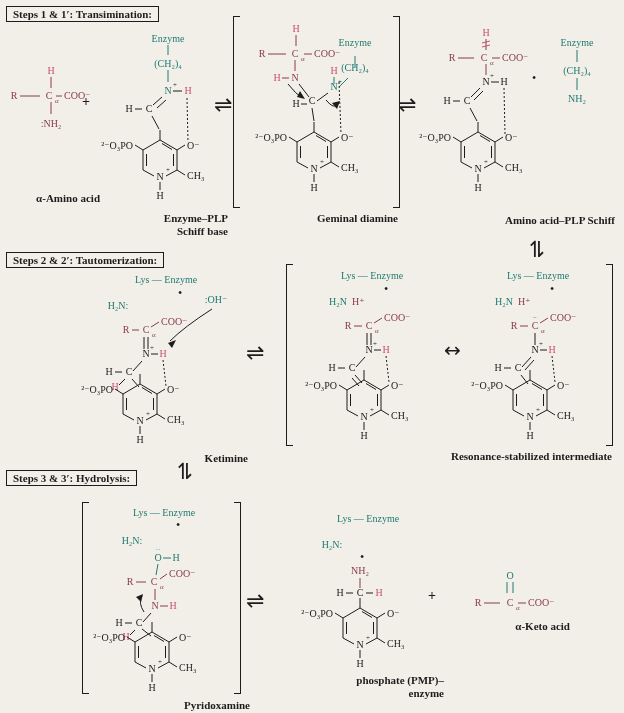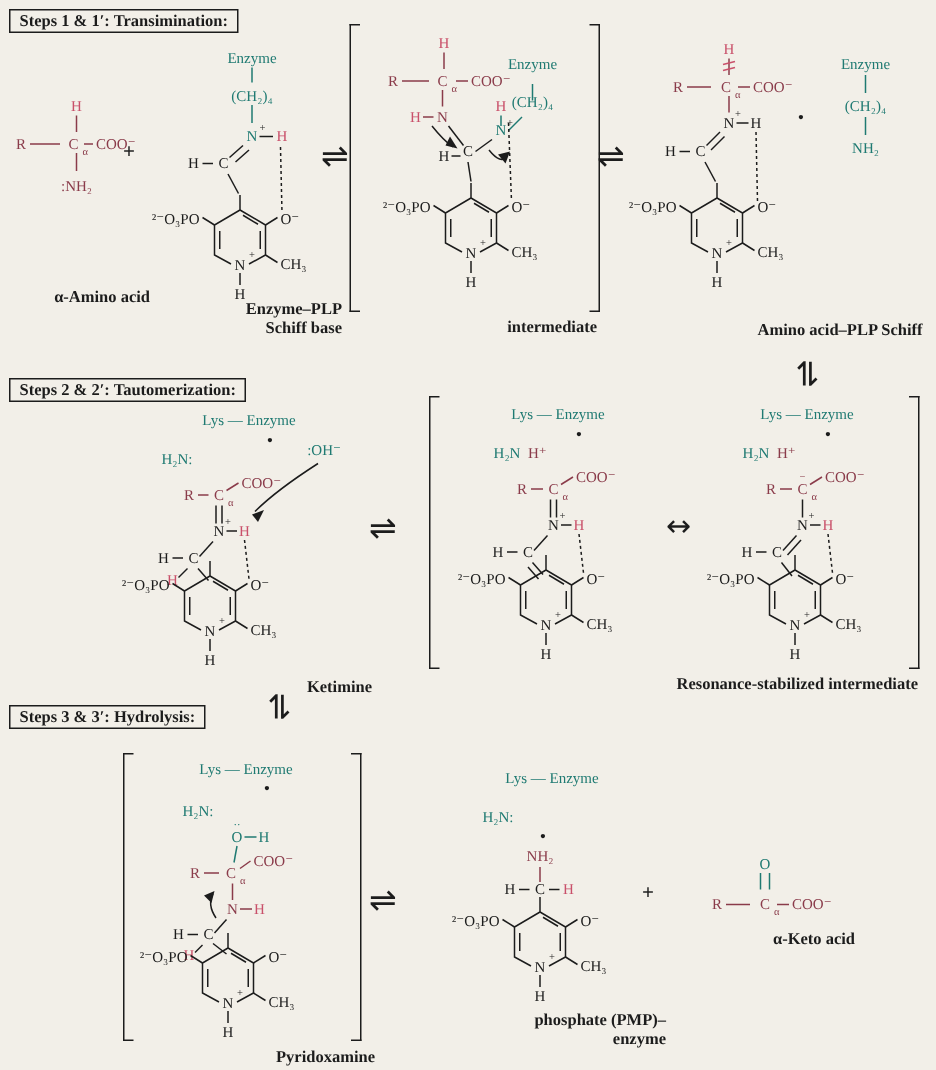--- a/index.html
+++ b/index.html
@@ -91,21 +91,21 @@
   <line class="dot" x1="91" y1="68" x2="92" y2="112"></line>
   <text class="tea" x="72" y="12" text-anchor="middle">Enzyme</text>
   <text class="tea" x="72" y="37" text-anchor="middle">(CH₂)₄</text>
   <text class="tea" x="72" y="64" text-anchor="middle">N</text>
   <text class="ink sm" x="79" y="57" text-anchor="middle">+</text>
   <text class="pnk" x="92" y="64" text-anchor="middle">H</text>
   <text class="ink" x="53" y="82" text-anchor="middle">C</text>
   <text class="ink" x="33" y="82" text-anchor="middle">H</text>
   <use href="#plp-ring" x="64" y="130"></use>
 </svg>
-<div class="abs cap" style="left:96px;top:200px;width:132px">
+<div class="abs cap" style="left:96px;top:212px;width:132px">
   <span class="ln">Enzyme–PLP</span>
   <span class="ln">Schiff base</span>
 </div>
 
 <div class="abs eq" style="left:214px;top:94px">⇌</div>
 
 <div class="abs brl" style="left:233px;top:16px;height:192px"></div>
 <div class="abs brr" style="left:393px;top:16px;height:192px"></div>
 <svg class="abs" style="left:238px;top:18px" width="152" height="188">
   <g class="bond mar">
@@ -141,21 +141,21 @@
   <text class="ink" x="74" y="86" text-anchor="middle">C</text>
   <text class="ink" x="58" y="89" text-anchor="middle">H</text>
   <text class="tea" x="96" y="72" text-anchor="middle">N</text>
   <text class="ink sm" x="102" y="66" text-anchor="middle">+</text>
   <text class="pnk" x="96" y="56" text-anchor="middle">H</text>
   <text class="tea" x="117" y="53" text-anchor="middle">(CH₂)₄</text>
   <text class="tea" x="117" y="28" text-anchor="middle">Enzyme</text>
   <use href="#plp-ring" x="76" y="134"></use>
 </svg>
 <div class="abs cap" style="left:236px;top:212px;width:162px">
-  <span class="ln">intermediate</span>
+  <span class="ln">Geminal diamine</span>
 </div>
 
 <div class="abs eq" style="left:398px;top:94px">⇌</div>
 
 <svg class="abs" style="left:412px;top:20px" width="205" height="192">
   <g class="bond mar">
     <line x1="74" y1="19" x2="74" y2="30"></line>
     <line x1="46" y1="38" x2="62" y2="38"></line>
     <line x1="80" y1="38" x2="88" y2="38"></line>
     <line x1="74" y1="44" x2="74" y2="55"></line>

